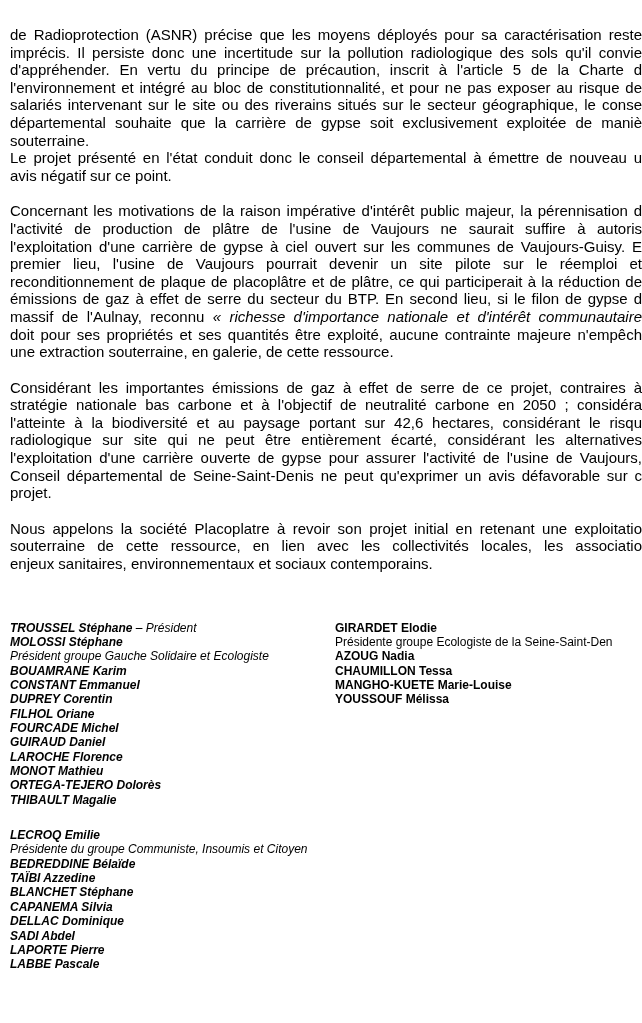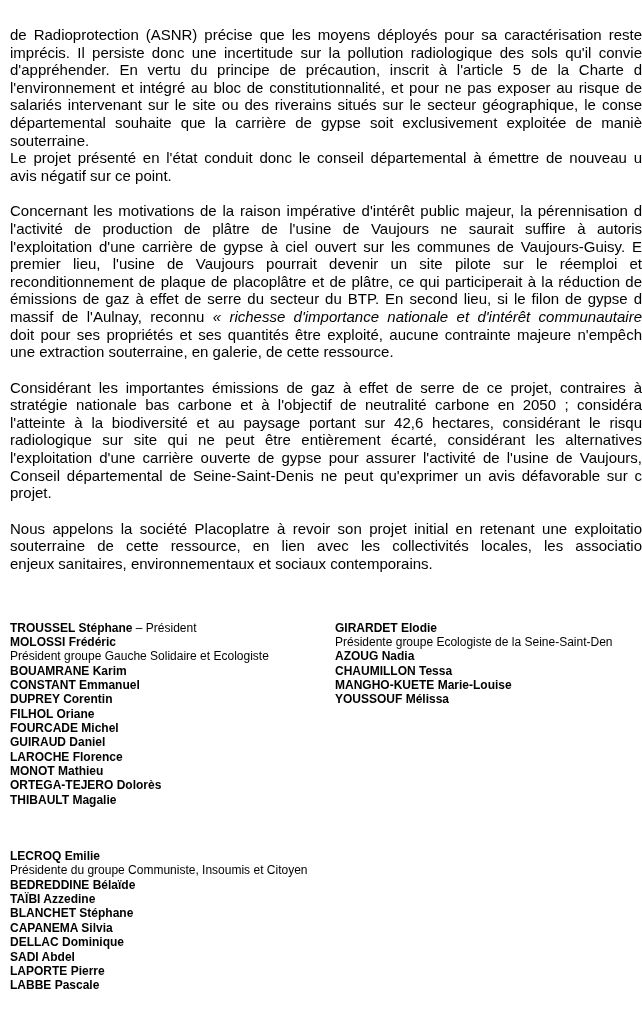--- a/index.html
+++ b/index.html
@@ -39,30 +39,31 @@
     font-style: italic;
   }
   .signatories {
     position: relative;
     margin-top: 48px;
     font-size: 12px;
     line-height: 14.35px;
   }
   .sig-col-left {
     width: 320px;
+    font-style: italic;
   }
   .sig-col-right {
     position: absolute;
     left: 325px;
     top: 0;
     width: 310px;
     white-space: nowrap;
   }
   .sig-group + .sig-group {
-    margin-top: 42px;
+    margin-top: 21px;
   }
   .sig-line {
     white-space: nowrap;
     height: 14.35px;
     overflow: hidden;
   }
   .bold {
     font-weight: bold;
   }
 </style>
@@ -105,21 +106,21 @@
       <div class="para">
         <div class="line"><span>Nous appelons la société Placoplatre à revoir son projet initial en retenant une exploitatio</span></div>
         <div class="line"><span>souterraine de cette ressource, en lien avec les collectivités locales, les associatio</span></div>
         <div class="line nojust"><span>enjeux sanitaires, environnementaux et sociaux contemporains.</span></div>
       </div>
     </div>
   <div class="signatories">
     <div class="sig-col-left">
         <div class="sig-group">
           <div class="sig-line"><span class="bold">TROUSSEL Stéphane</span><span> – Président</span></div>
-          <div class="sig-line"><span class="bold">MOLOSSI Frédéric</span></div>
+          <div class="sig-line"><span class="bold">MOLOSSI Stéphane</span></div>
           <div class="sig-line"><span>Président groupe Gauche Solidaire et Ecologiste</span></div>
           <div class="sig-line"><span class="bold">BOUAMRANE Karim</span></div>
           <div class="sig-line"><span class="bold">CONSTANT Emmanuel</span></div>
           <div class="sig-line"><span class="bold">DUPREY Corentin</span></div>
           <div class="sig-line"><span class="bold">FILHOL Oriane</span></div>
           <div class="sig-line"><span class="bold">FOURCADE Michel</span></div>
           <div class="sig-line"><span class="bold">GUIRAUD Daniel</span></div>
           <div class="sig-line"><span class="bold">LAROCHE Florence</span></div>
           <div class="sig-line"><span class="bold">MONOT Mathieu</span></div>
           <div class="sig-line"><span class="bold">ORTEGA-TEJERO Dolorès</span></div>

